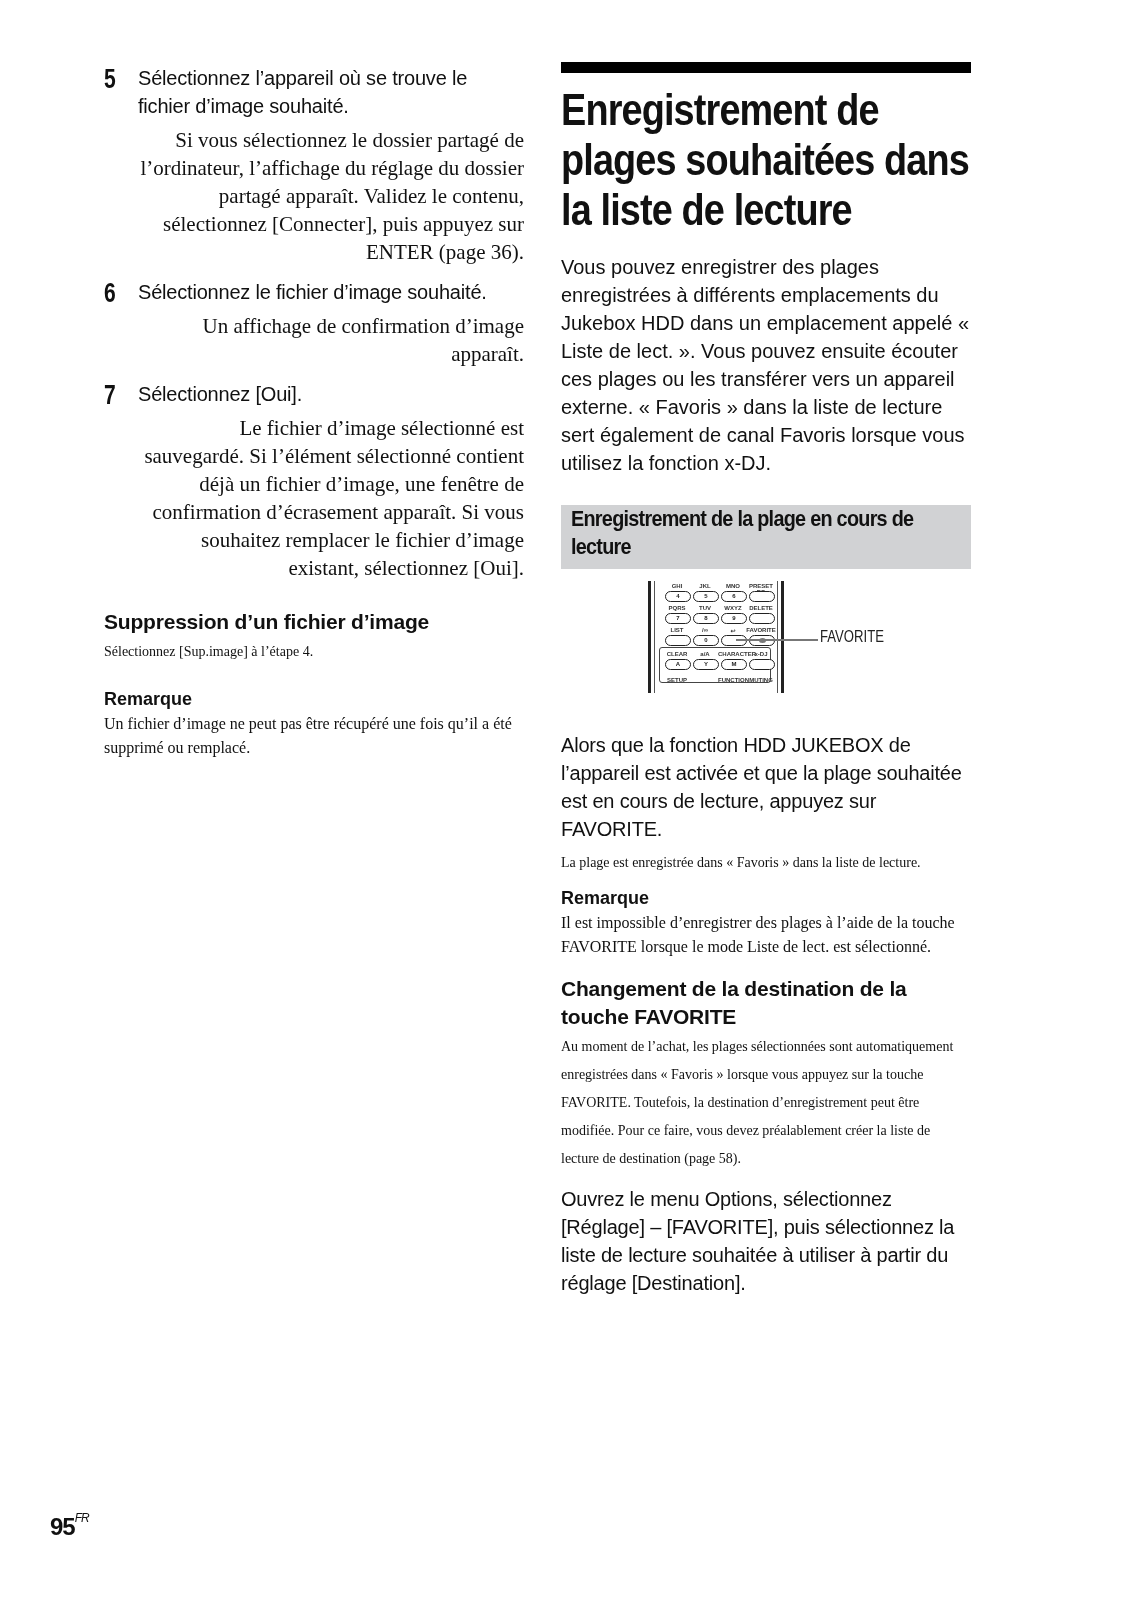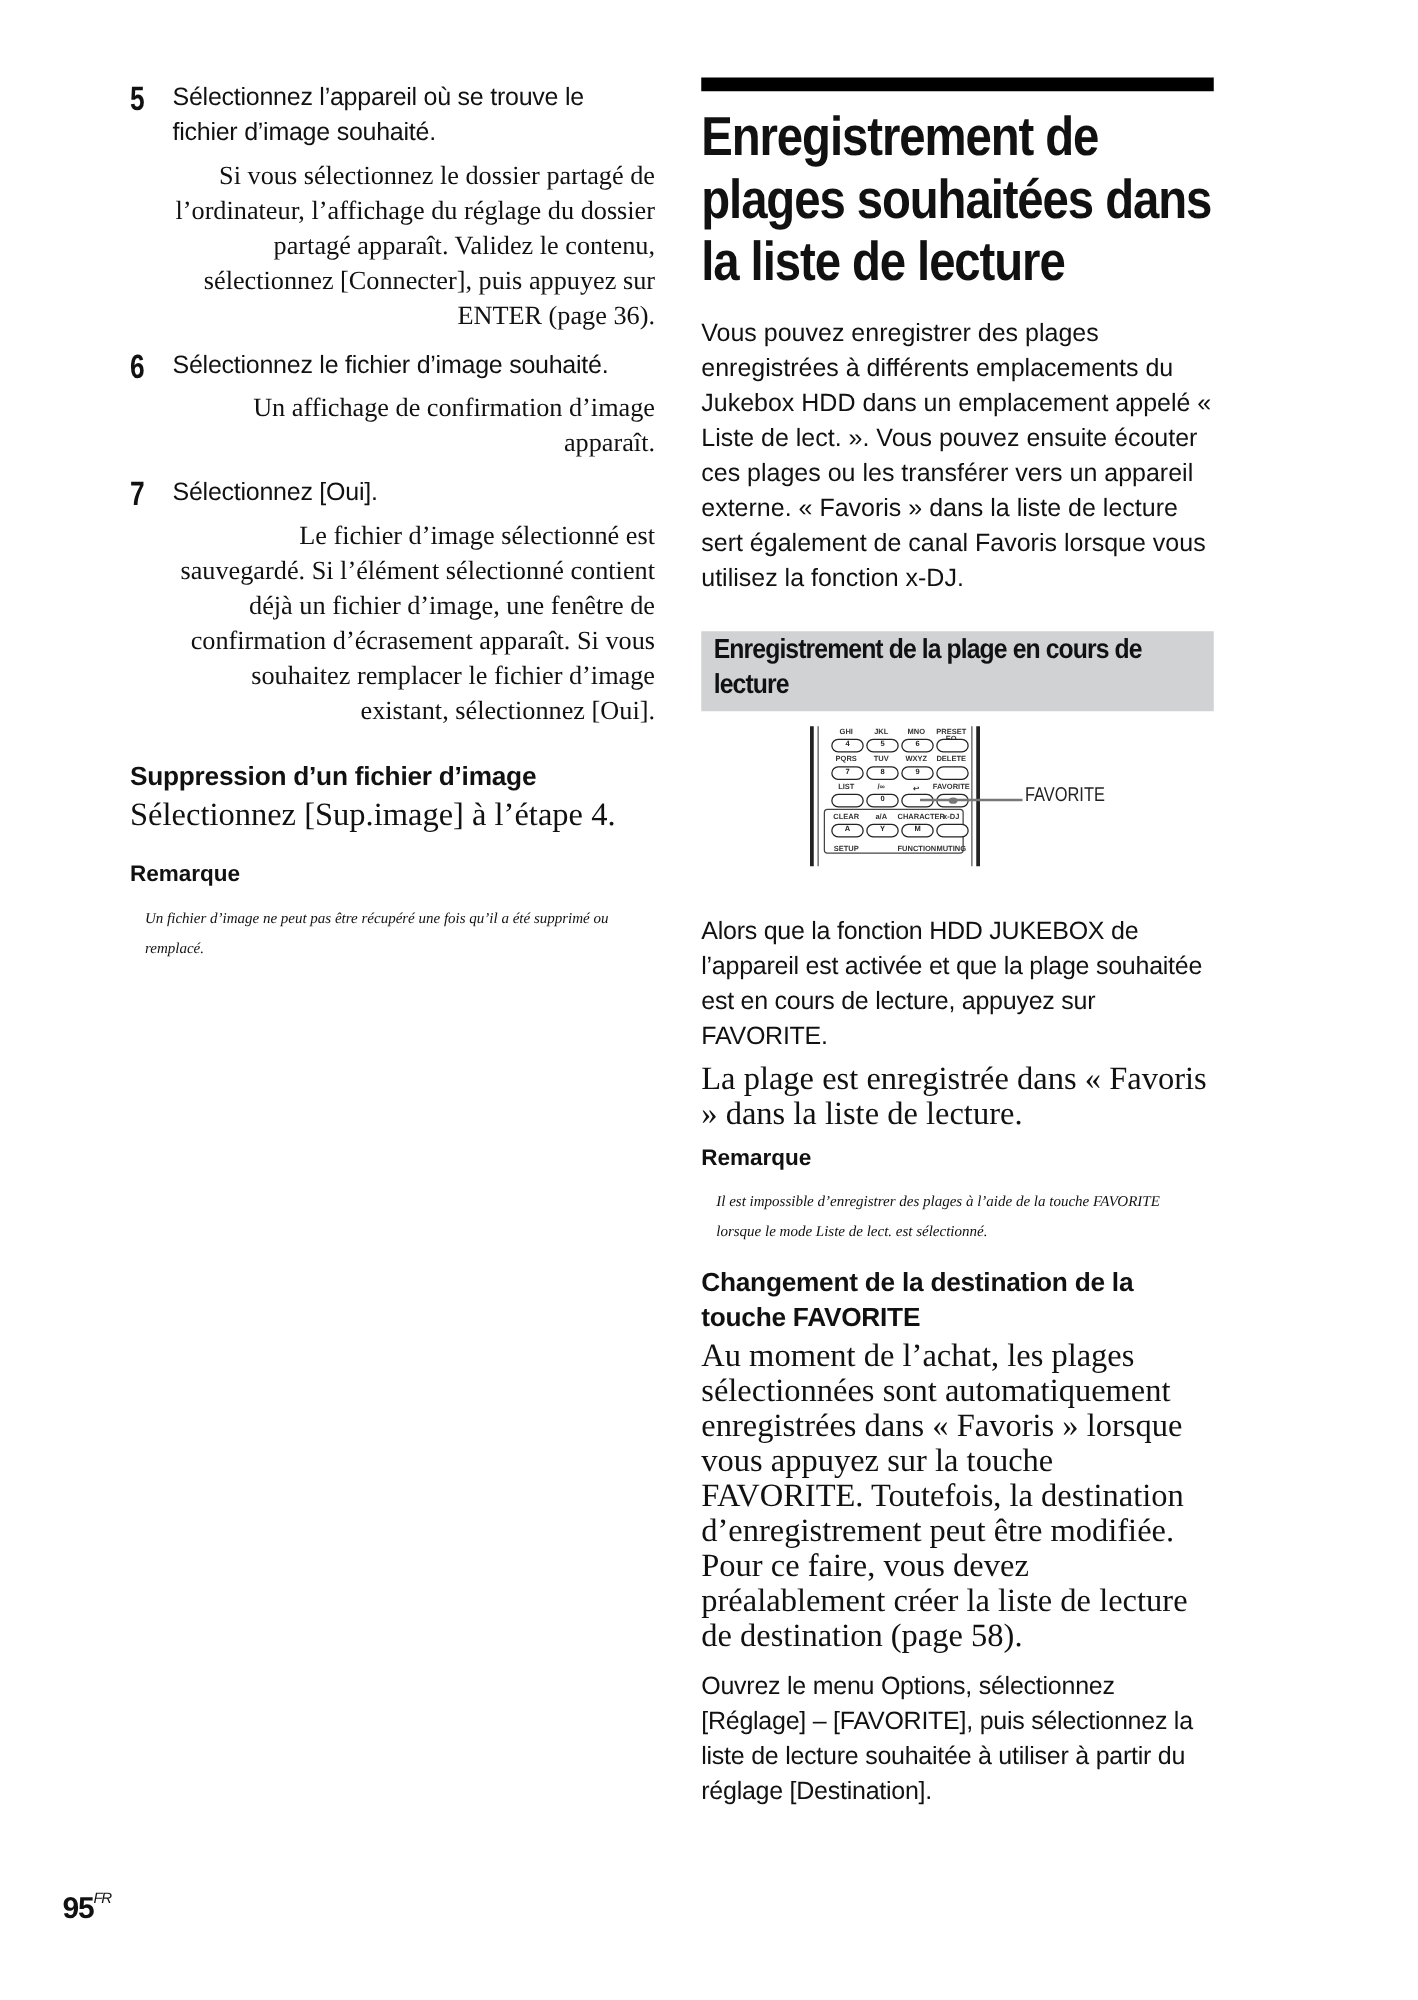--- a/index.html
+++ b/index.html
@@ -7,23 +7,23 @@
 
   .col-left { position: absolute; left: 104px; top: 62px; width: 420px; }
   .col-right { position: absolute; left: 561px; top: 62px; width: 410px; }
 
   .step { position: relative; padding-left: 34px; margin-bottom: 12px; }
   .step-num { position: absolute; left: 0; top: 0; font-family: "Liberation Sans", sans-serif; font-weight: bold; font-size: 27px; line-height: 30px; transform: scaleX(0.78); transform-origin: left top; }
   .step-title { font-family: Liberation Sans, sans-serif; font-size: 20px; line-height: 28px; margin: 2px 0 6px 0; letter-spacing: -0.2px; }
   .step-body { font-family: "Liberation Serif", serif; font-size: 21px; line-height: 28px; margin: 0; text-align: right; }
 
   .sub-heading { font-family: "Liberation Sans", sans-serif; font-weight: bold; font-size: 21px; line-height: 28px; margin: 26px 0 2px 0; letter-spacing: -0.2px; }
-  .body-text { font-family: "Liberation Serif", serif; font-size: 26px; line-height: 28px; margin: 0; }
+  .body-text { font-family: "Liberation Serif", serif; font-size: 14px; line-height: 28px; margin: 0; }
   .note-heading { font-family: "Liberation Sans", sans-serif; font-weight: bold; font-size: 18px; line-height: 22px; margin: 22px 0 2px 0; }
-  .note-text { font-family: "Liberation Serif", serif; font-size: 12px; line-height: 24px; margin: 12px; font-style: italic; }
+  .note-text { font-family: "Liberation Serif", serif; font-size: 16px; line-height: 24px; margin: 0; }
 
   .rule { height: 11px; background: #000; width: 410px; }
   .main-title { font-family: "Liberation Sans", sans-serif; font-weight: bold; font-size: 44px; line-height: 50px; margin: 12px 0 18px 0; letter-spacing: -1px; transform: scaleX(0.86); transform-origin: left top; width: 480px; }
   .intro { font-family: Liberation Sans, sans-serif; font-size: 20px; line-height: 28px; margin: 0; }
 
   .gray-box { background: #d1d2d4; margin-top: 28px; padding: 0 10px 8px 10px; }
   .gray-box-title { font-family: "Liberation Sans", sans-serif; font-weight: bold; font-size: 22px; line-height: 28px; letter-spacing: -0.8px; transform: scaleX(0.9); transform-origin: left top; width: 440px; }
 
   .figure { position: relative; height: 150px; margin-top: 12px; }
   .remote { position: absolute; left: 87px; top: 0; width: 130px; height: 112px; border-left: 3px solid #222; border-right: 3px solid #222; background: #fff; }

